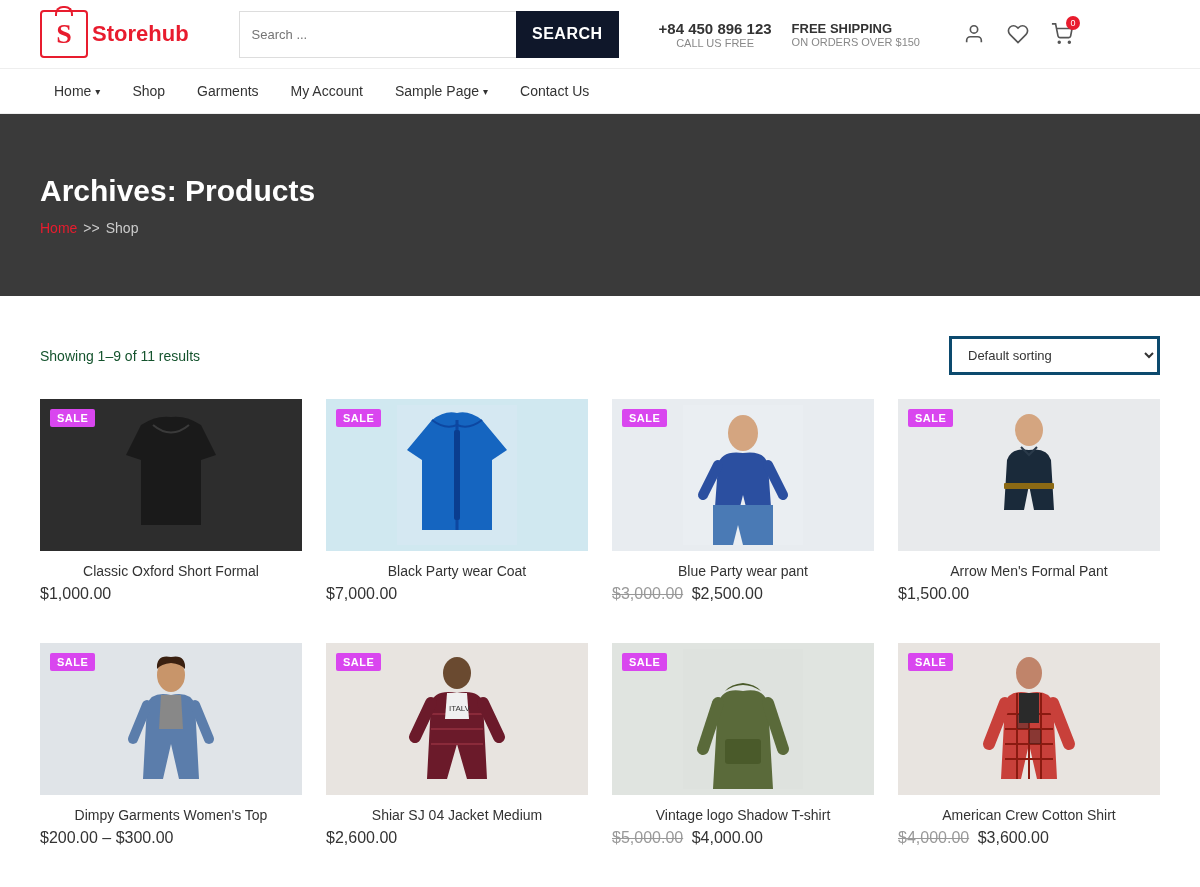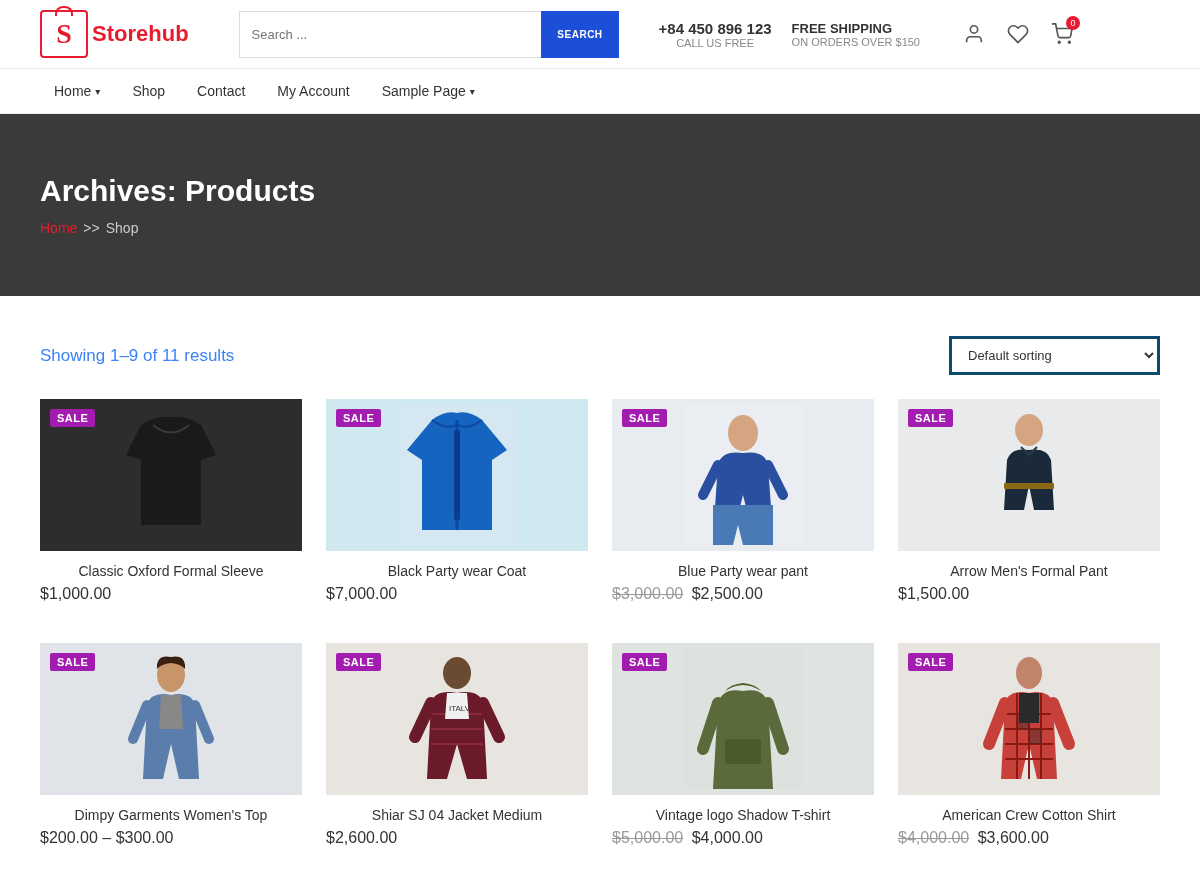--- a/index.html
+++ b/index.html
@@ -63,26 +63,26 @@
     .search-input {
       flex: 1;
       padding: 15px 12px;
       border: 1px solid #ddd;
       border-right: none;
       outline: none;
       font-size: 13px;
     }
     .search-btn {
       padding: 8px 16px;
-      background: #1d4ed8;
+      background: #0f172a;
       color: #fff;
       border: none;
       cursor: pointer;
       font-weight: bold;
-      font-size: 10px;
+      font-size: 16px;
       letter-spacing: 0.5px;
     }
 
     .phone-info {
       margin-left: 20px;
       text-align: center;
     }
     .phone-number {
       font-weight: bold;
       font-size: 15px;
@@ -186,22 +186,22 @@
       margin: 0 auto;
     }
 
     .toolbar {
       display: flex;
       justify-content: space-between;
       align-items: center;
       margin-bottom: 24px;
     }
     .results-text {
-      font-size: 17px;
-      color: #3b82f6;
+      font-size: 14px;
+      color: #14532d;
     }
     .sort-select {
       padding: 8px 30px 8px 12px;
       border: 3px solid #0c4a6e;
       font-size: 13px;
       color: #333;
       appearance: auto;
       cursor: pointer;
       background: #fff;
     }
@@ -220,21 +220,21 @@
     .product-image-wrap {
       position: relative;
       background: #f5f5f5;
       margin-bottom: 12px;
       overflow: hidden;
     }
     .sale-badge {
       position: absolute;
       top: 10px;
       left: 10px;
-      background: #a21caf;
+      background: #d946ef;
       color: #fff;
       font-size: 11px;
       font-weight: bold;
       padding: 3px 7px;
       border-radius: 2px;
       letter-spacing: 0.5px;
     }
 
     
     .product-placeholder {
@@ -327,28 +327,31 @@
 
   <nav class="nav-bar">
     <a class="nav-item" href="#">
       <span>Home</span>
       <span class="nav-arrow">▾</span>
     </a>
     <a class="nav-item" href="#">
       <span>Shop</span>
     </a>
     <a class="nav-item" href="#">
-      <span>Contact</span>
+      <span>Garments</span>
     </a>
     <a class="nav-item" href="#">
       <span>My Account</span>
     </a>
     <a class="nav-item" href="#">
       <span>Sample Page</span>
       <span class="nav-arrow">▾</span>
+    </a>
+    <a class="nav-item" href="#">
+      <span>Contact Us</span>
     </a>
   </nav>
 </header>
 
 <section class="hero-banner">
   <div style="max-width:1120px; margin:0 auto;">
     <h1 class="hero-title">Archives: Products</h1>
     <div class="breadcrumb">
       <span class="breadcrumb-home">Home</span>
       <span class="breadcrumb-sep">&gt;&gt;</span>
@@ -377,21 +380,21 @@
         <div class="product-placeholder" style="background:#2d2d2d;">
           <svg width="120" height="140" viewBox="0 0 120 140">
             <rect width="120" height="140" fill="#2d2d2d"></rect>
 
             <path d="M30 20 L15 50 L30 55 L30 120 L90 120 L90 55 L105 50 L90 20 Q75 10 60 12 Q45 10 30 20Z" fill="#1a1a1a"></path>
             <path d="M42 20 Q60 35 78 20" fill="none" stroke="#3a3a3a" stroke-width="2"></path>
           </svg>
         </div>
         <span class="sale-badge">SALE</span>
       </div>
-      <div class="product-name">Classic Oxford Formal Sleeve</div>
+      <div class="product-name">Classic Oxford Short Formal</div>
       <div class="product-price">
         <span class="price-normal">$1,000.00</span>
       </div>
     </div>
 
     <div class="product-card">
       <div class="product-image-wrap">
         <div class="product-placeholder" style="background:#d0e8f0;">
           <svg width="120" height="140" viewBox="0 0 120 140">
             <rect width="120" height="140" fill="#d5e8f2"></rect>

